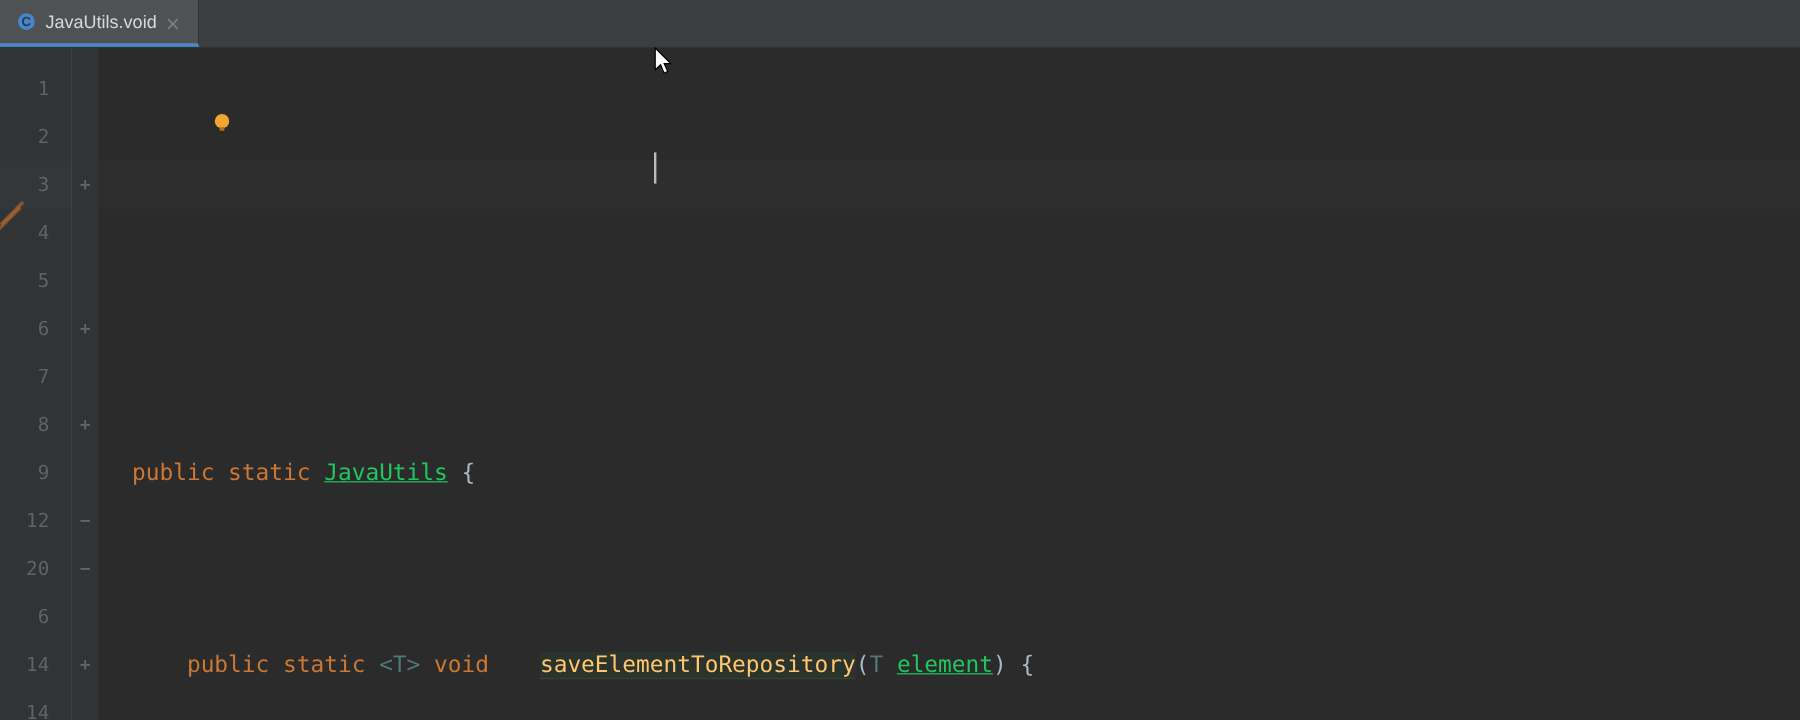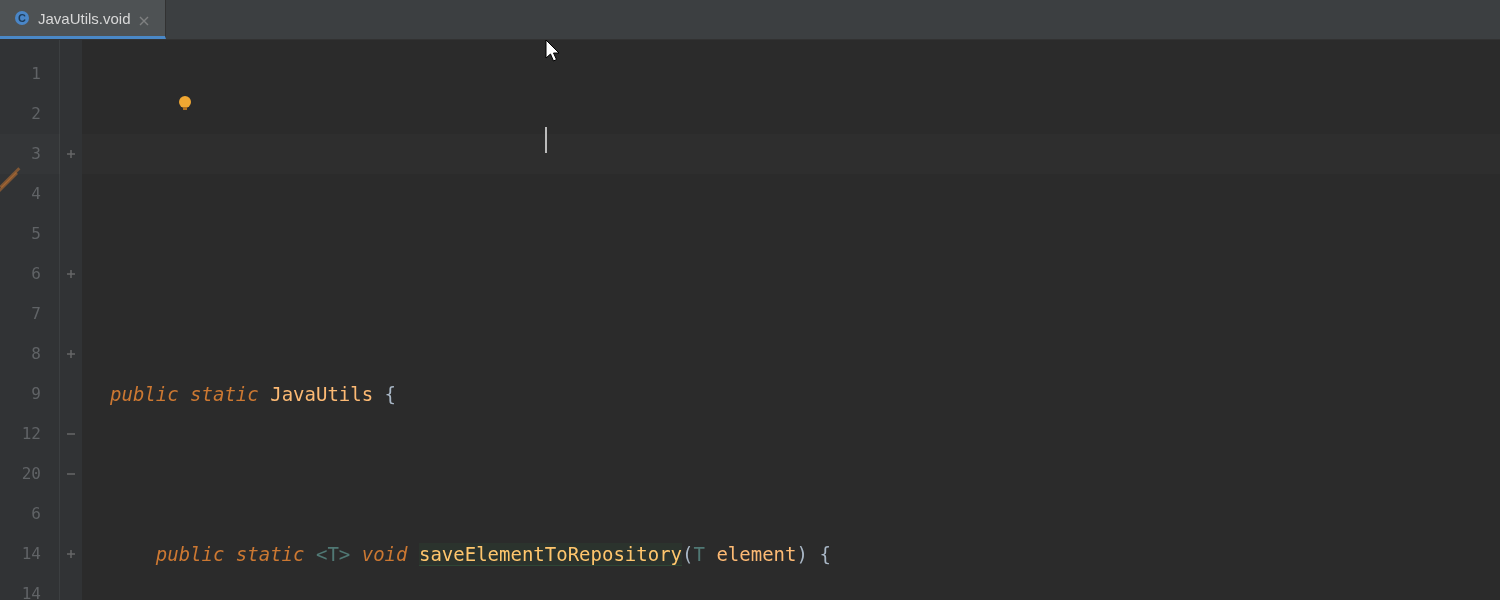--- a/index.html
+++ b/index.html
@@ -70,25 +70,25 @@
 .code-area {
   flex: 1;
   padding-top: 14px;
   padding-left: 28px;
   line-height: 40px;
   font-size: 19px;
   white-space: pre;
   position: relative;
 }
 .code-line { height: 40px; }
-.kw { color: #cc7832; font-style: italic; }
+.kw { color: #cc7832; }
 .generic { color: #507874; }
 .method-hl { color: #ffc66d; background: #32593d30; border-bottom: 1px solid #32593d80;}
 .punct { color: #a9b7c6; }
-.plain { color: #fdba74; }
+.plain { color: #22c55e; text-decoration: underline; }
 .caret {
   position: absolute;
   width: 2px;
   height: 26px;
   background: #bbbbbb;
   display: inline-block;
   vertical-align: middle;
 }
 .bulb {
   position: absolute;
@@ -214,21 +214,21 @@
       <svg width="18" height="18" viewBox="0 0 18 18">
         <circle cx="9" cy="8" r="6" fill="#f0a732"></circle>
         <rect x="7" y="13" width="4" height="3" fill="#b07020"></rect>
       </svg>
     </span>
 
     <div class="code-line"></div>
 
     <div class="code-line"><span class="kw">public</span> <span class="kw">static</span> <span class="plain">JavaUtils</span> <span class="punct">{</span></div>
 
-    <div class="code-line">    <span class="kw">public</span> <span class="kw">static</span> <span class="generic">&lt;T&gt;</span> <span class="kw">void</span> <span class="method-hl" style="position:relative;">saveElementToRepository</span><span class="punct">(</span><span class="generic">T</span> <span class="plain">element</span><span class="punct">) {</span></div>
+    <div class="code-line">    <span class="kw">public</span> <span class="kw">static</span> <span class="generic">&lt;T&gt;</span> <span class="kw">void</span> <span class="method-hl" style="position:relative;margin-left:31px;">saveElementToRepository</span><span class="punct">(</span><span class="generic">T</span> <span class="plain">element</span><span class="punct">) {</span></div>
 
     
 
     
 
     
 
     
 
     

